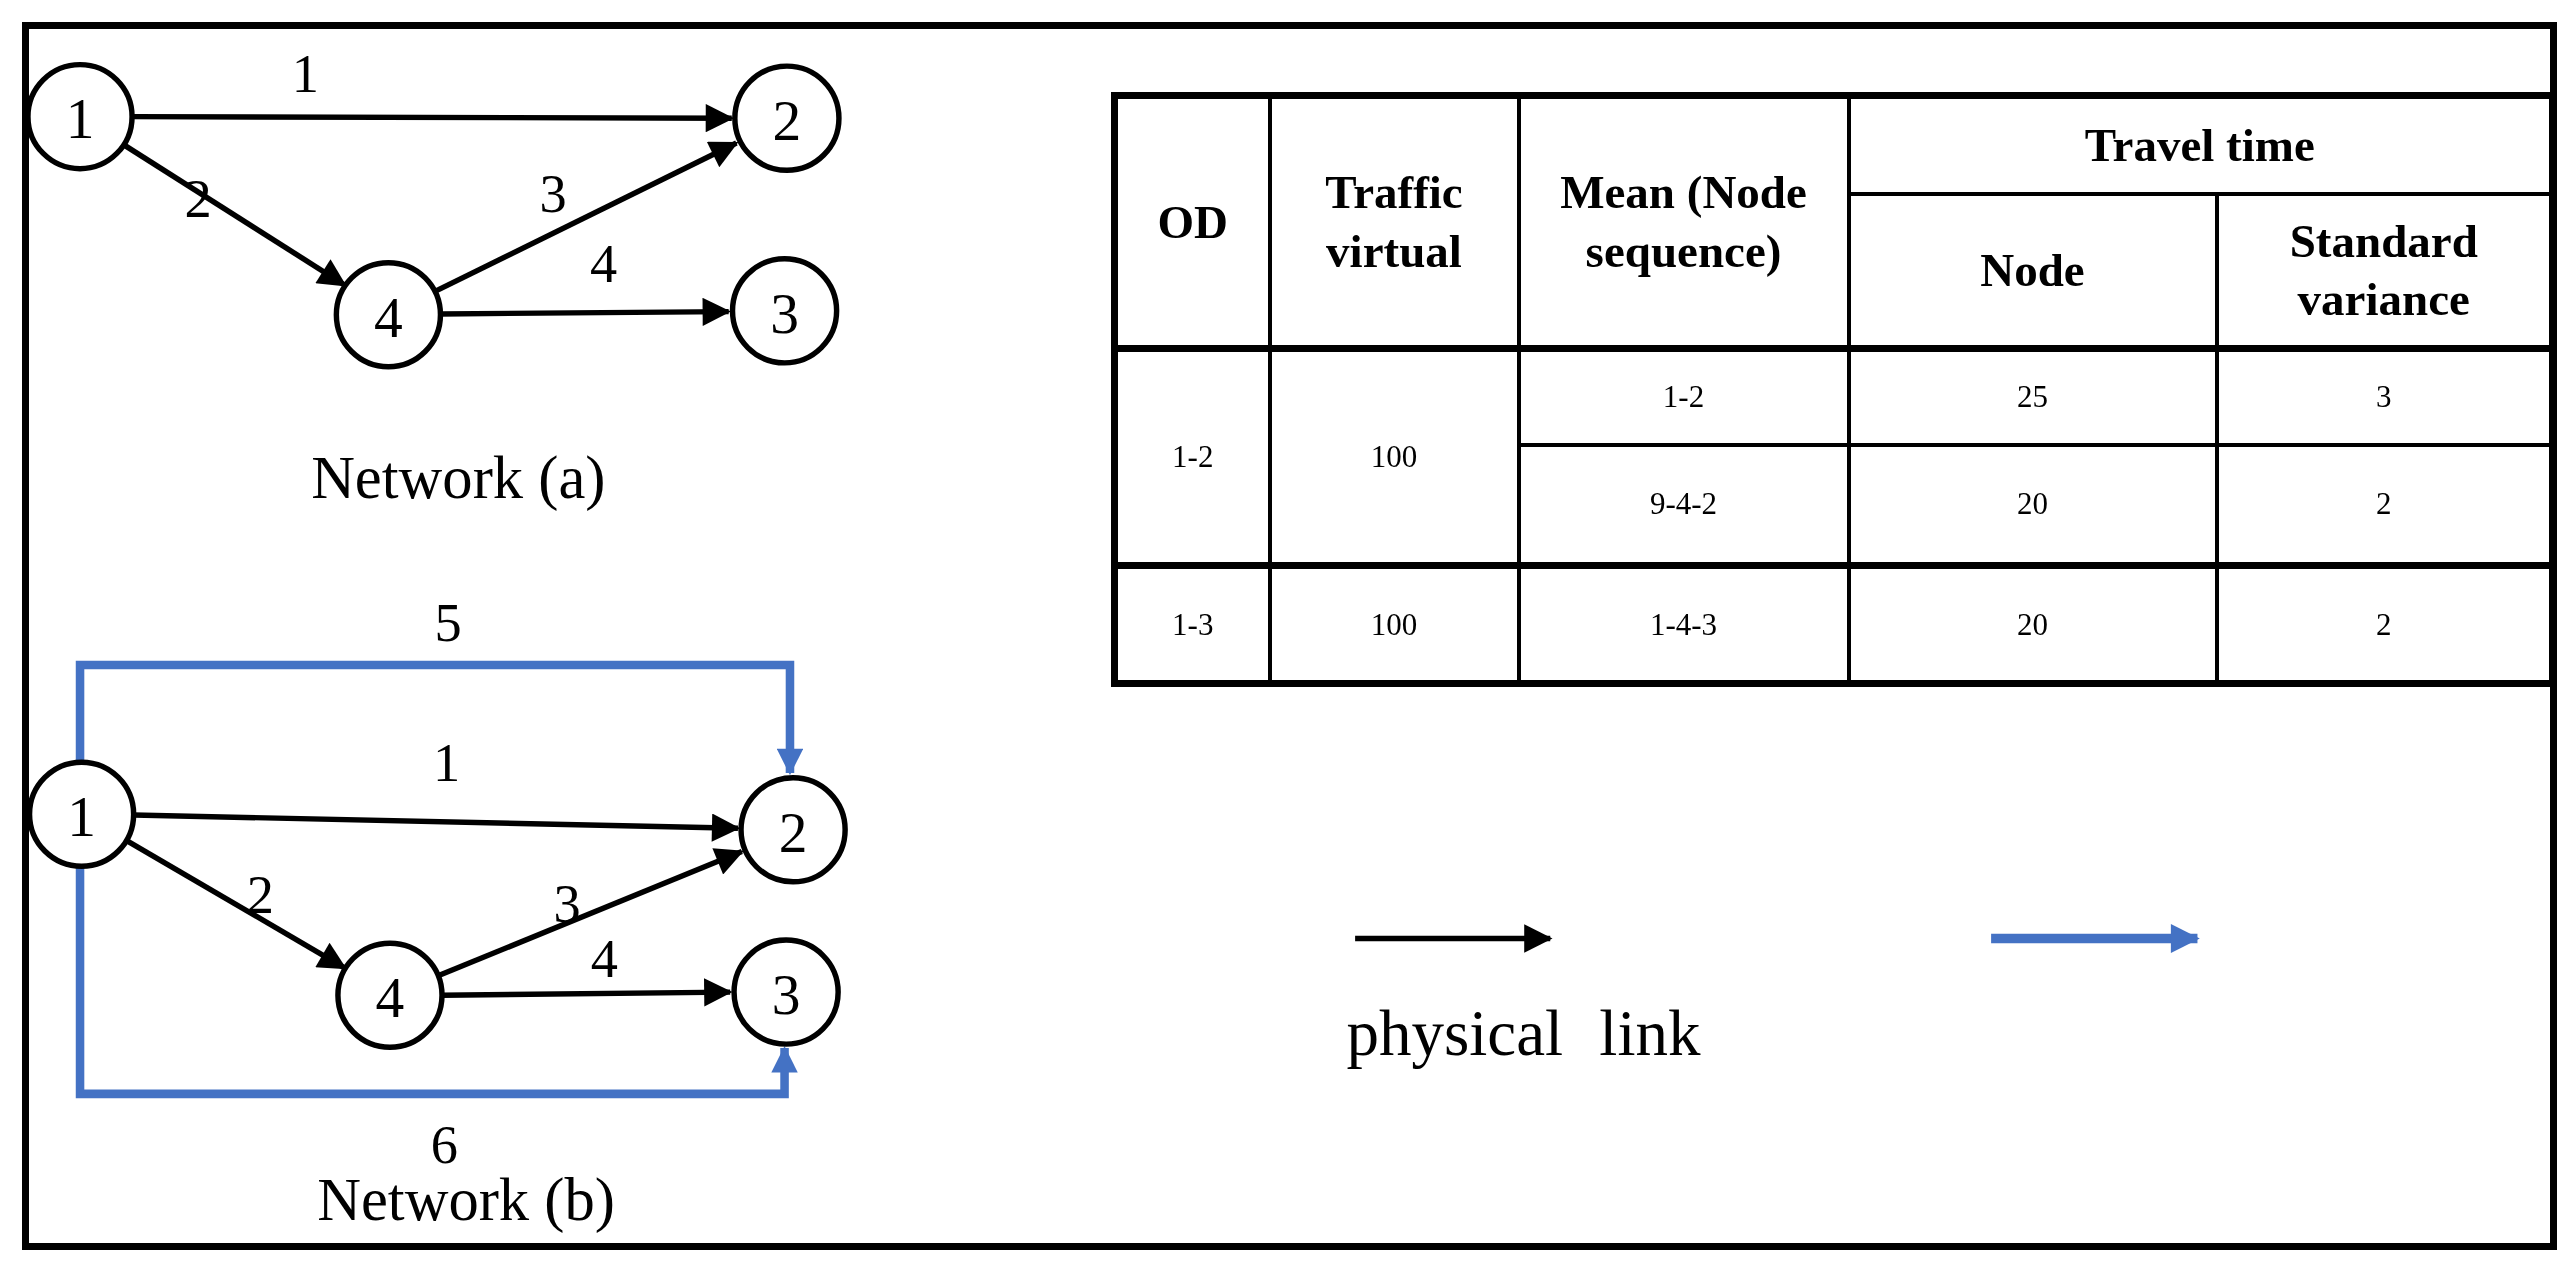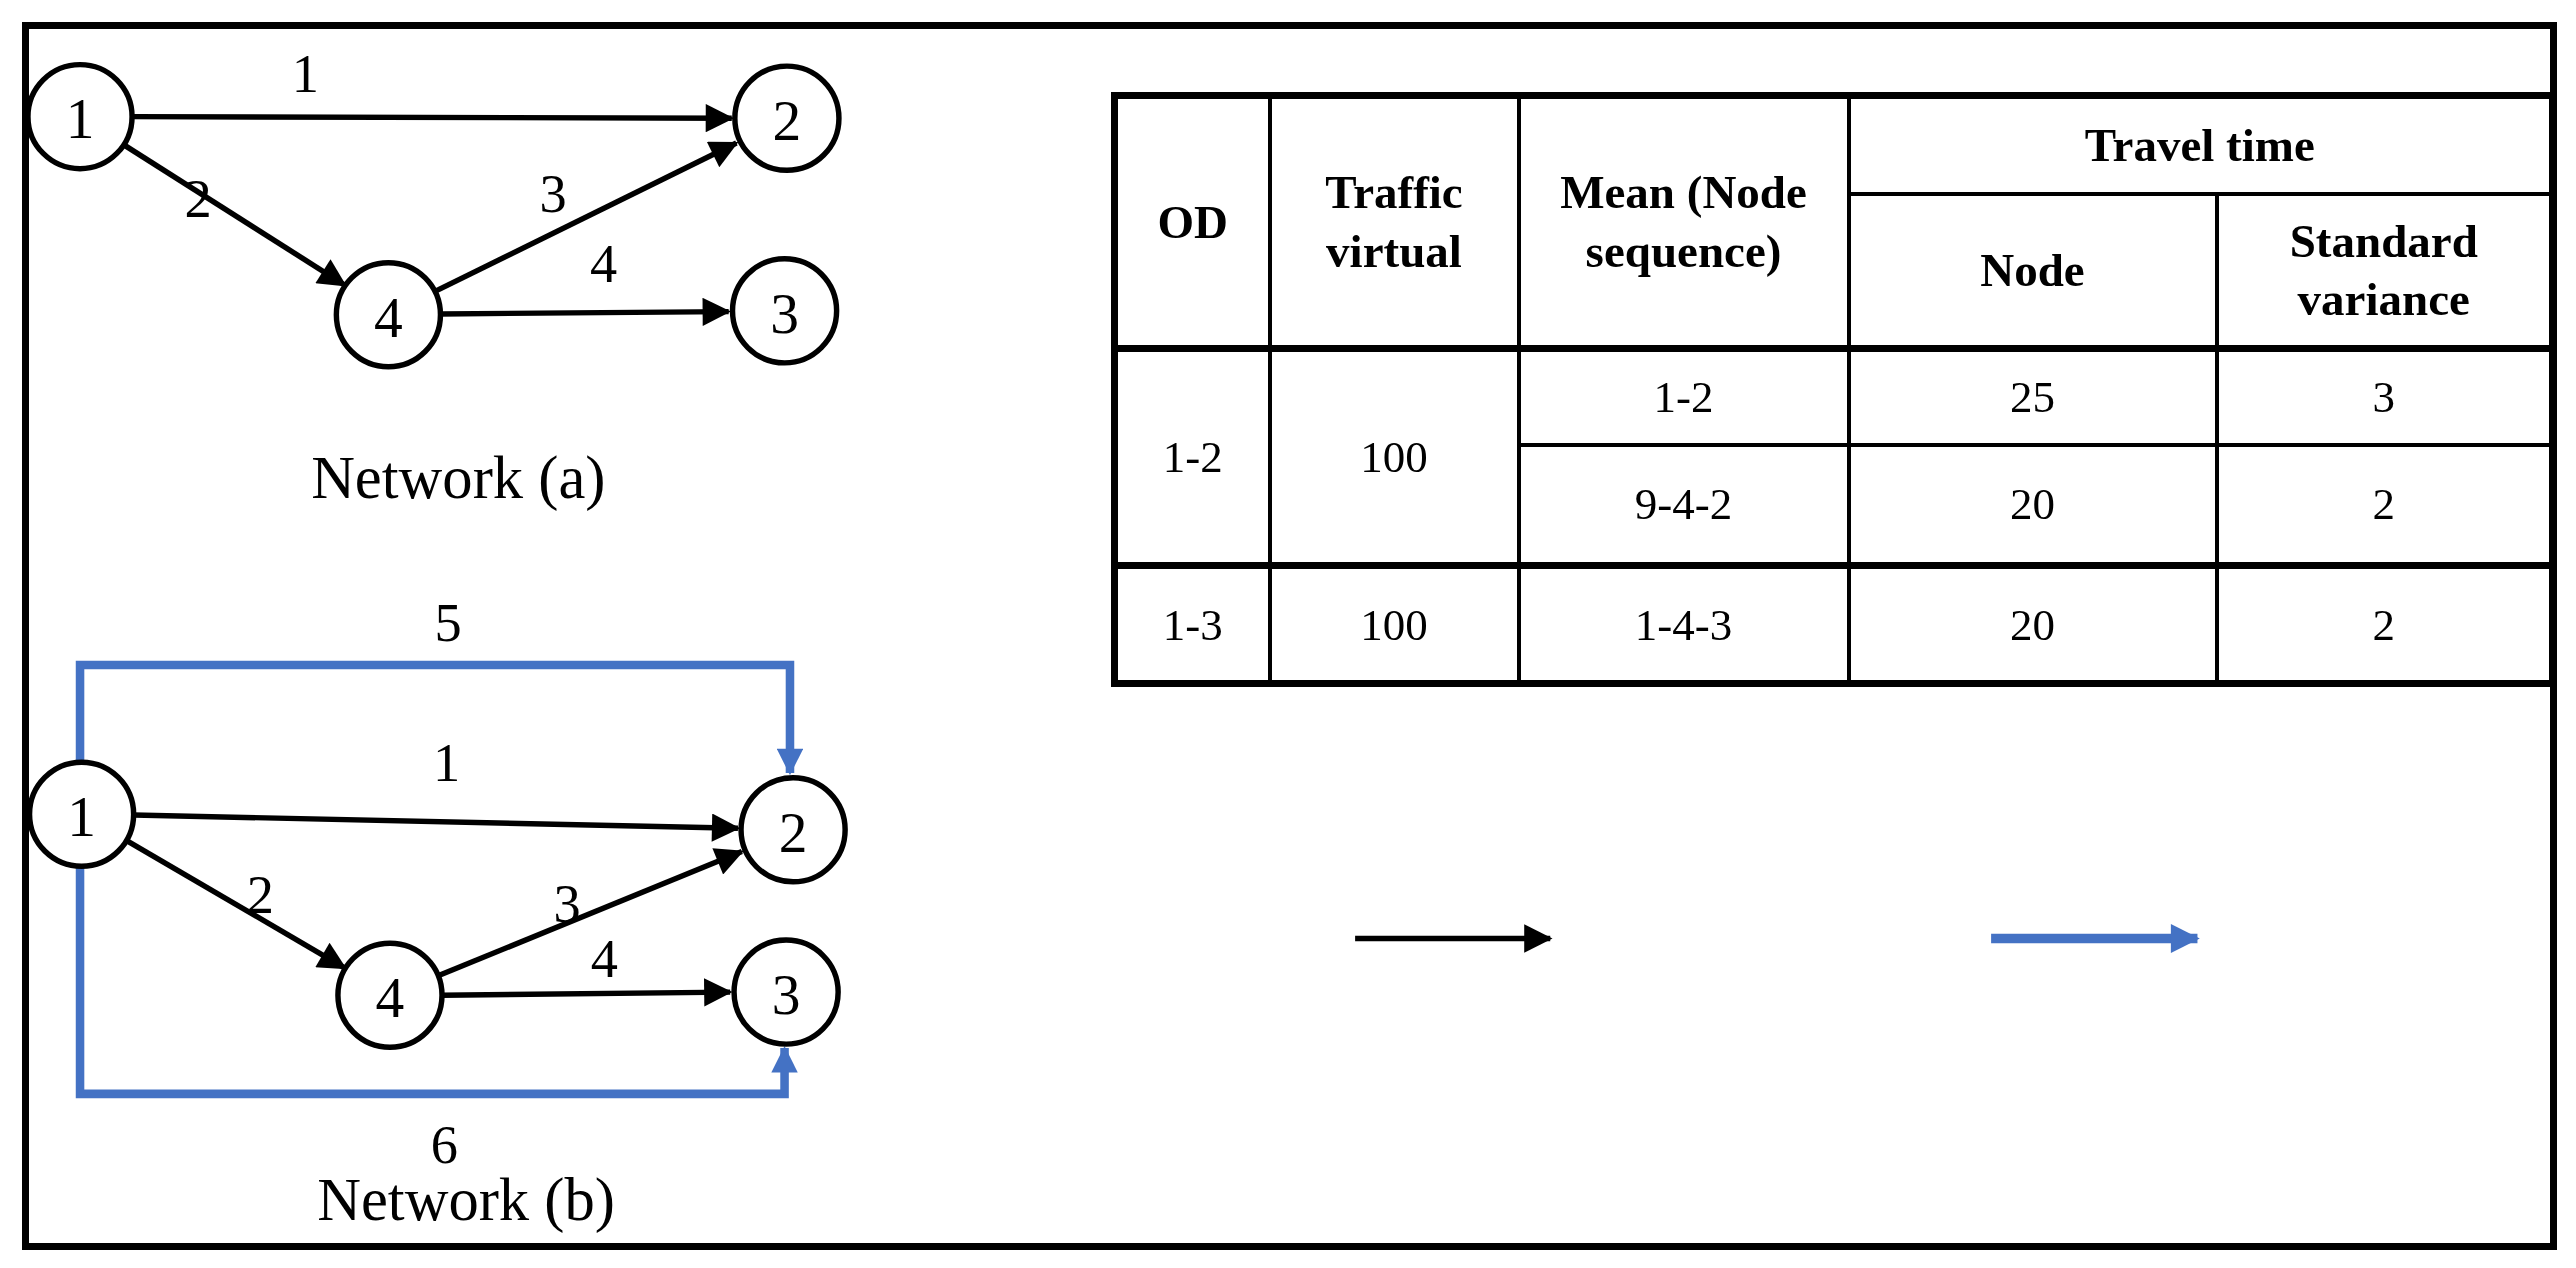--- a/index.html
+++ b/index.html
@@ -34,21 +34,21 @@
     width:1438px;height:589px;
     border-collapse:collapse;
     border:7px solid #000;
     table-layout:fixed;
     font-family:"Liberation Serif","DejaVu Serif",serif;
   }
   table.od-table td,table.od-table th{
     border:4.7px solid #000;
     text-align:center;vertical-align:middle;
     padding:0;
-    font-size:45px;
+    font-size:31px;
     font-weight:normal;
   }
   table.od-table th{font-size:47px;font-weight:bold;line-height:1.25;}
   .bb-thick{border-bottom-width:7px !important;}
   
   .legend-label{
     position:absolute;
     font-size:65px;
     text-align:center;
     word-spacing:20px;
@@ -165,19 +165,20 @@
       <td>1-4-3</td>
       <td>20</td>
       <td>2</td>
     </tr>
   </tbody>
     </table>
 
   <svg style="left:1352px;top:919px" width="241" height="39" viewBox="0 0 310 50">
     <line x1="4" y1="25" x2="255" y2="25" stroke="#000" stroke-width="7" marker-end="url(#ah-black)"></line>
   </svg>
+  <div class="legend-label" style="left:1329px;top:996px;width:389px">physical link</div>
 
   <svg style="left:1988px;top:919px" width="256" height="39" viewBox="0 0 330 50">
     <line x1="4" y1="25" x2="270" y2="25" stroke="#4472C4" stroke-width="12" marker-end="url(#ah-blue)"></line>
   </svg>
 
 </div>
 
 
 </body></html>

